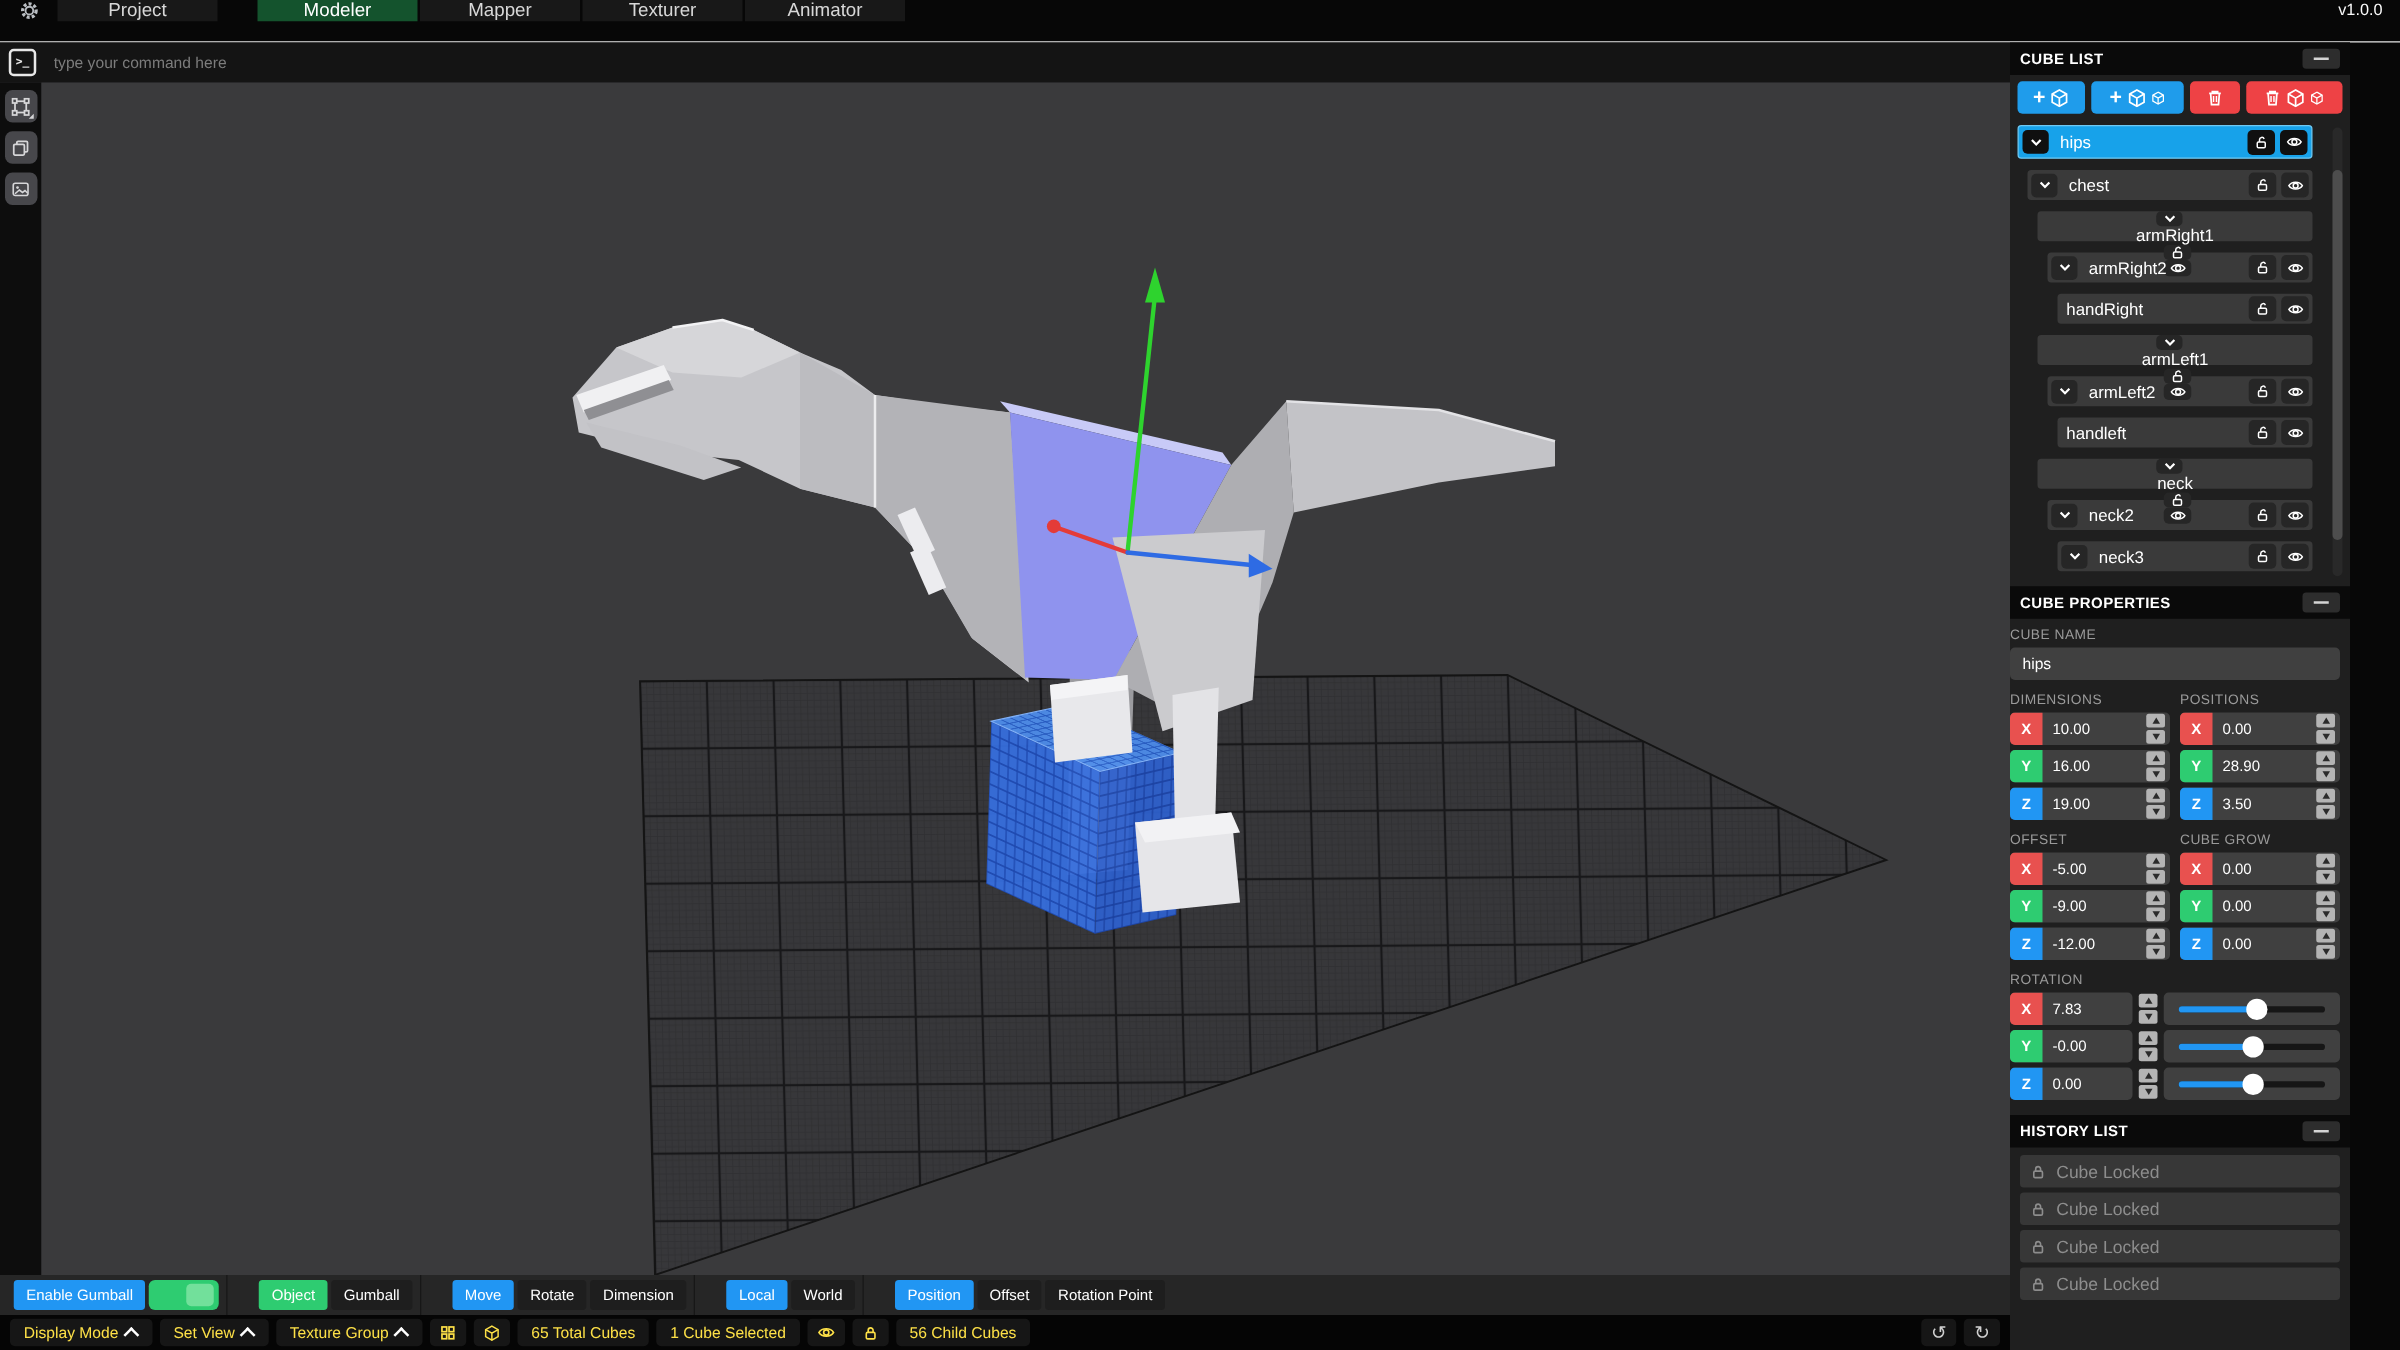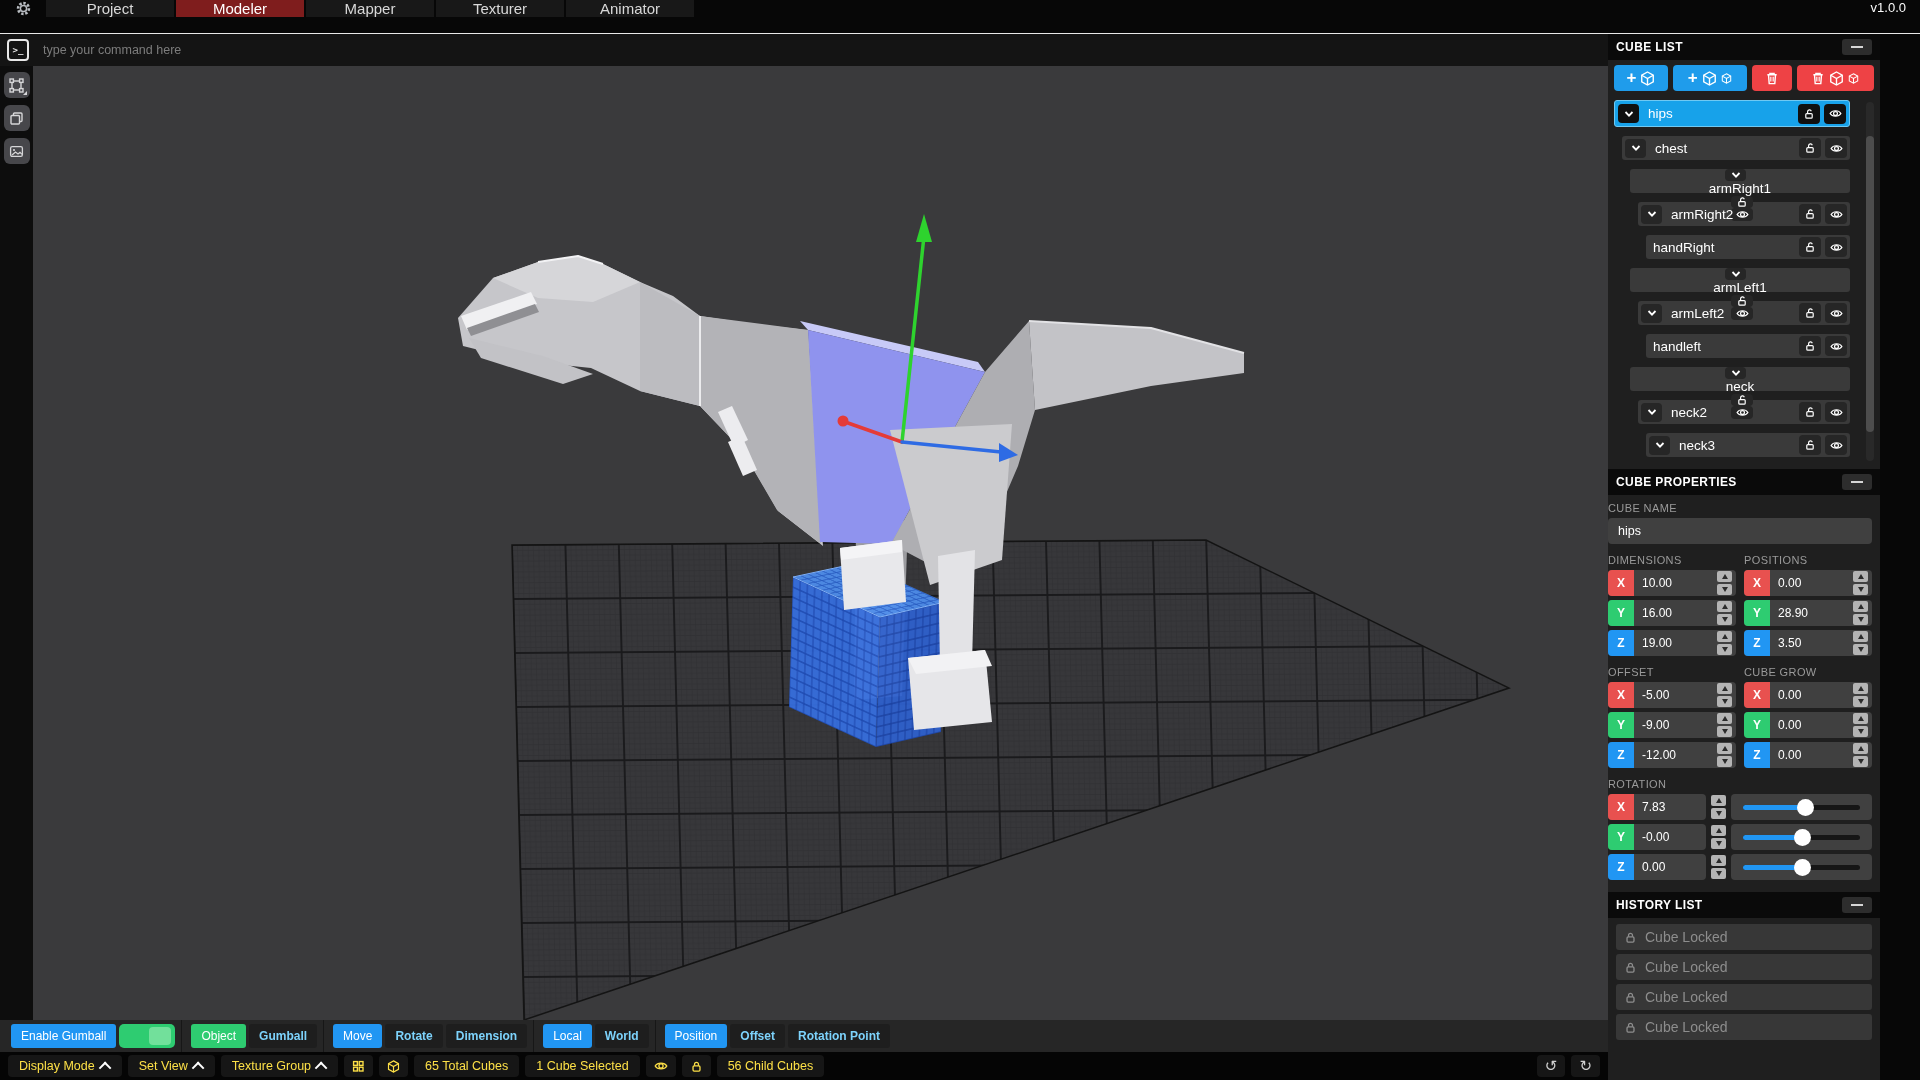--- a/index.html
+++ b/index.html
@@ -5,21 +5,21 @@
   * { margin:0; padding:0; box-sizing:border-box; }
   html,body { background:#000; }
   body { font-family:"Liberation Sans", sans-serif; }
   .app { position:relative; width:1920px; height:1080px; background:#070707; overflow:hidden; color:#fff; }
 
   
   .topbar { height:33px; display:flex; align-items:flex-start; background:#070707; }
   .gear-btn { width:46px; display:flex; align-items:center; justify-content:center; color:#b9bdc2; }
   .tab { width:128px; margin-right:2px; display:flex; align-items:center; justify-content:center;
          background:#181818; color:#d8d8d8; font-size:15px; cursor:default; }
-  .tab.active { background:#7f1d1d; color:#fff; }
+  .tab.active { background:#14532d; color:#fff;margin-left:30px; }
   .top-spacer { flex:1; }
   .version { display:flex; align-items:center; padding-right:14px; font-size:13px; color:#fafafa; }
   .top-sep { height:1px; background:#e8e8e8; }
 
   .main { display:flex; height:1046px; }
   .left-col { width:1608px; display:flex; flex-direction:column; }
 
   
   .command-bar { height:32px; background:#141414; display:flex; align-items:center; }
   .term-btn { width:22px; height:22px; margin-left:7px; border:2px solid #e8e8e8; border-radius:4px;
@@ -33,27 +33,27 @@
   .workspace { position:relative; height:954px; background:#3a3a3c; }
   .left-strip { position:absolute; left:0; top:0; width:33px; height:100%; background:#0d0d0d; z-index:2;
                 display:flex; flex-direction:column; align-items:center; padding-top:6px; gap:7px; }
   .strip-btn { position:relative; width:26px; height:26px; background:#47474b; border-radius:6px;
                display:flex; align-items:center; justify-content:center; color:#d6d6d8; }
   .strip-btn .corner { position:absolute; right:3px; bottom:3px; width:0; height:0;
                        border-left:4px solid transparent; border-bottom:4px solid #d6d6d8; }
   .viewport { position:absolute; left:33px; top:0; width:1575px; height:954px; }
 
   
-  .gumball-bar { height:32px; background:#262626; display:flex; align-items:center; padding-left:5px; gap:3px; }
+  .gumball-bar { height:32px; background:#262626; display:flex; align-items:center; padding-left:5px; gap:19px; }
   .gb-grp { display:flex; align-items:center; gap:3px; padding:0 6px; border-right:1px solid #171717; height:100%; }
   .gb-grp:last-child { border-right:none; }
   .gbtn { height:24px; padding:0 10px; border-radius:3px; font-size:12px; display:flex; align-items:center; white-space:nowrap; }
   .gbtn.blue { background:#2196f3; color:#fff; }
   .gbtn.green { background:#2ecc71; color:#fff; }
-  .gbtn.dark { background:#1e1e1e; color:#7dd3fc;font-weight:bold; }
+  .gbtn.dark { background:#1e1e1e; color:#ffffff; }
   .toggle { width:56px; height:24px; border-radius:5px; background:#2ecc71; position:relative; }
   .toggle .knob { position:absolute; right:4px; top:3px; width:22px; height:18px; border-radius:4px; background:#72e09b; }
 
   
   .status-bar { height:28px; background:#050505; display:flex; align-items:center; gap:6px; padding:0 8px; }
   .sbtn { height:22px; background:#161616; border-radius:4px; color:#fde047; font-size:12.5px;
           display:flex; align-items:center; gap:7px; padding:0 11px; white-space:nowrap; }
   .sbtn .chev-up { width:9px; height:9px; border-left:2px solid #fff; border-top:2px solid #fff;
                    transform:rotate(45deg) translateY(2px); }
   .sbtn.icon-only { padding:0 8px; }

